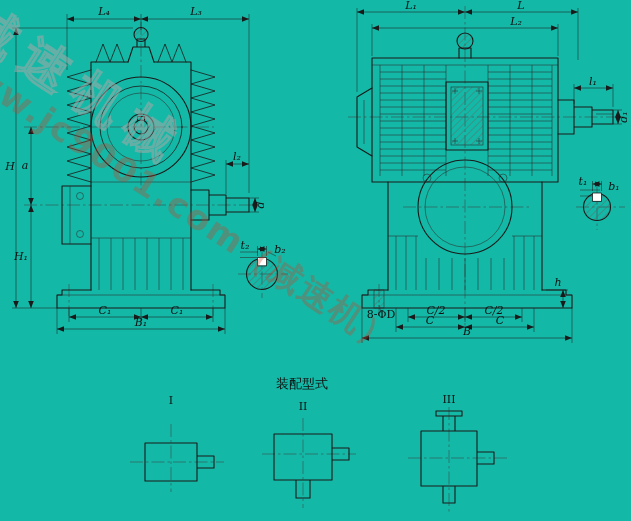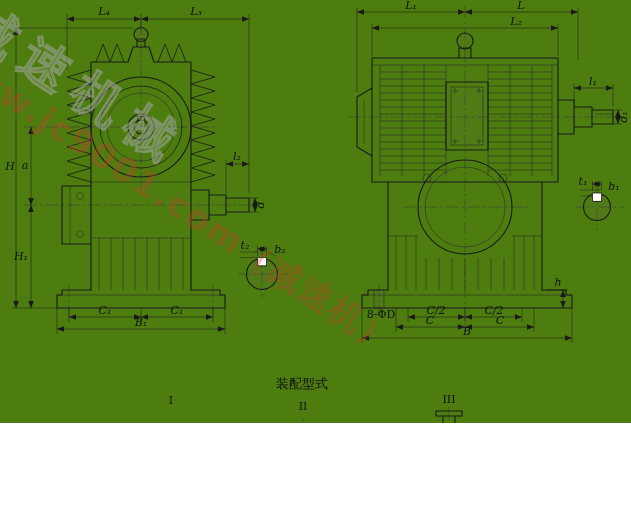--- a/index.html
+++ b/index.html
@@ -1,16 +1,16 @@
 <!DOCTYPE html>
 <html><head>
 <meta charset="utf-8">
 <style>
   html,body { margin:0; padding:0; background:#ffffff; }
-  #stage { width:631px; height:423px; background:#4d7c0f; position:relative; overflow:hidden; }
+  #stage { width:631px; height:521px; background:#14b8a6; position:relative; overflow:hidden; }
   svg { display:block; }
   .s   { fill:none; stroke:#1a1a1a; stroke-width:1.1; stroke-linejoin:round; stroke-linecap:round; }
   .s2  { stroke-width:0.8; }
   .t   { fill:none; stroke:#2a2a2a; stroke-width:0.55; }
   .cl  { fill:none; stroke:#3a3a3a; stroke-width:0.5; stroke-dasharray:13 3 2.5 3; }
   .ext { fill:none; stroke:#1a1a1a; stroke-width:0.5; }
   .dim { fill:none; stroke:#1a1a1a; stroke-width:0.55; }
   text { text-anchor:middle; }
   .lbl  { font:italic 11px "DejaVu Serif","Liberation Serif",serif; fill:#101010; }
   .lblu { font:normal 11px "DejaVu Serif","Liberation Serif",serif; fill:#101010; }

